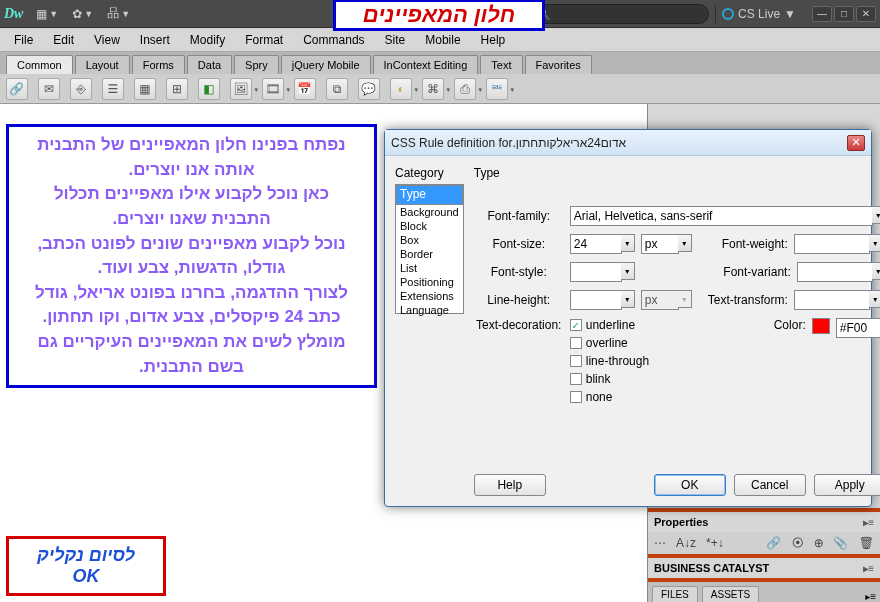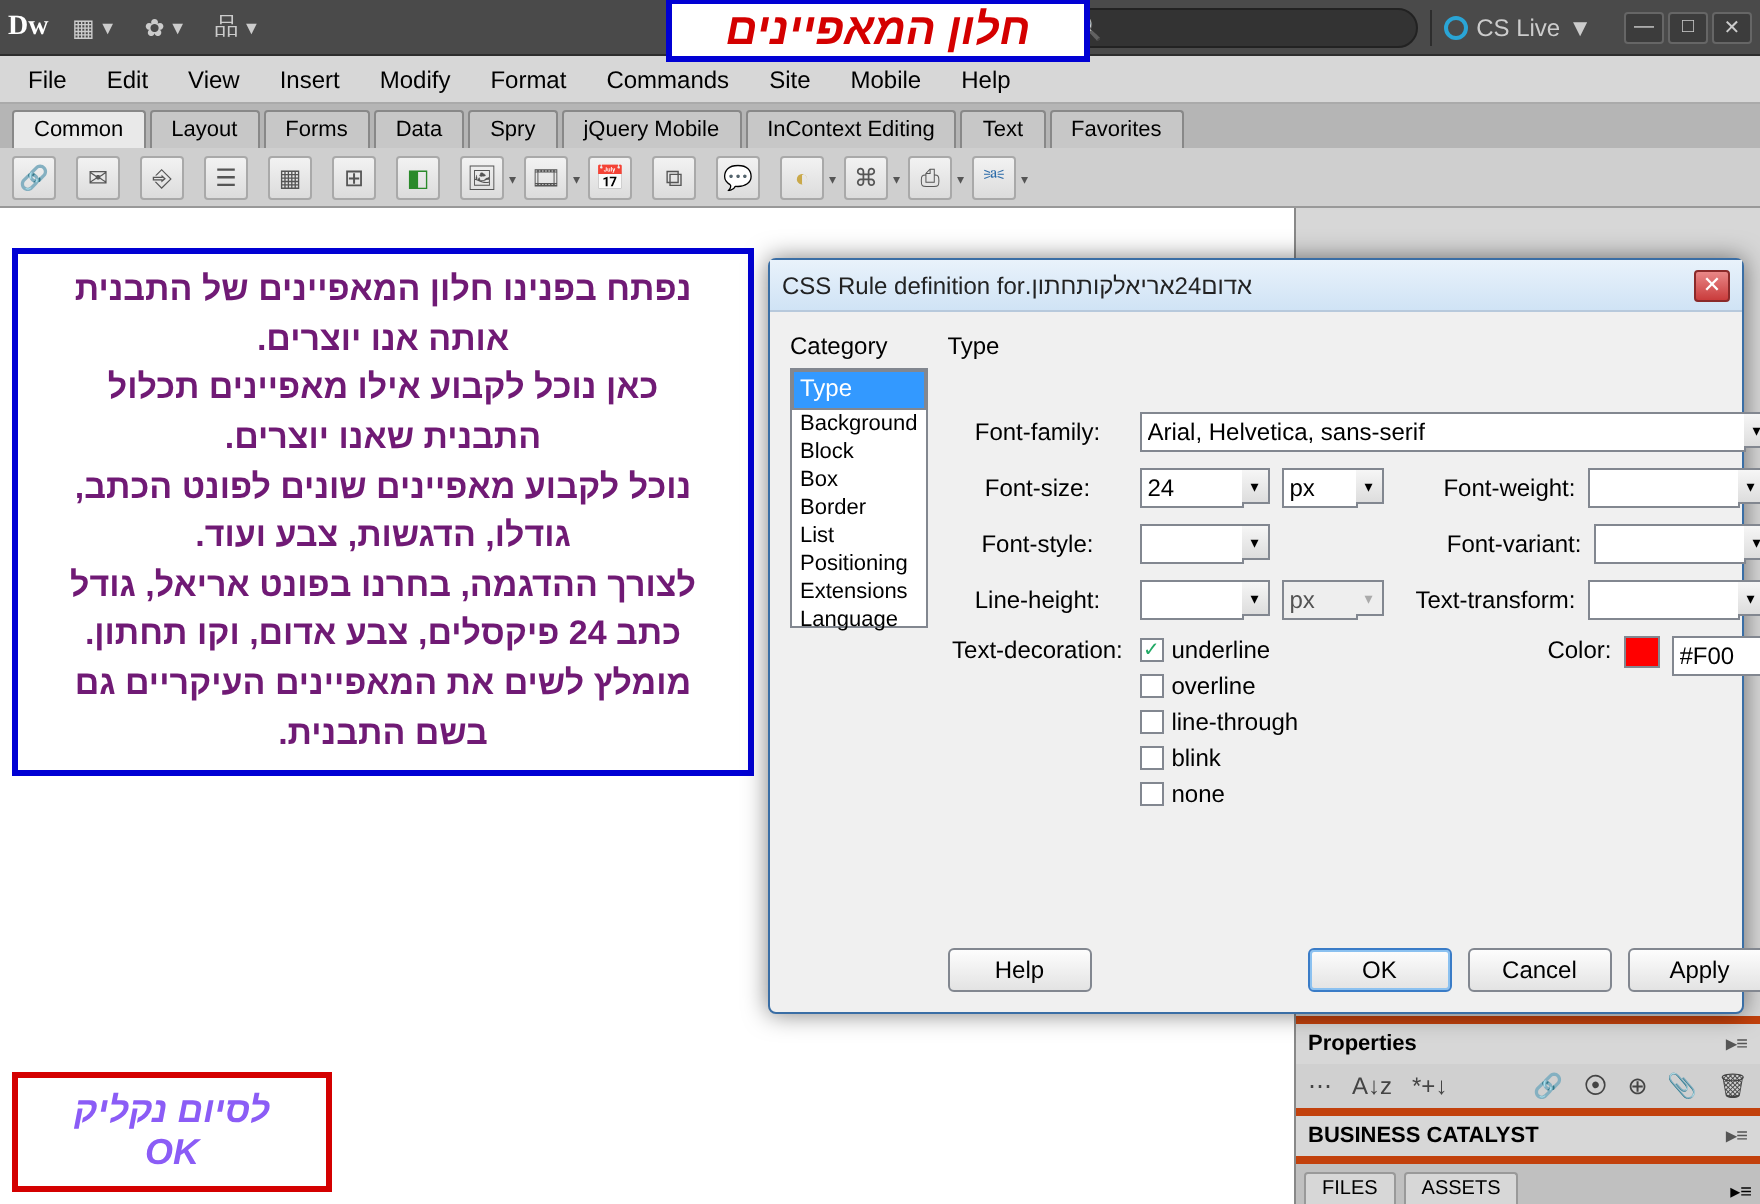--- a/index.html
+++ b/index.html
@@ -24,22 +24,23 @@
     border-bottom: 1px solid #2d2d2d;
   }
   .topbar-left {
     display: flex;
     align-items: center;
     gap: 6px;
   }
   .logo {
     width: 22px; height: 16px;
     font-family: serif;
+    font-style: italic;
     font-weight: 700;
-    color: #ffffff;
+    color: #5eead4;
     font-size: 14px;
   }
   .top-btn {
     display: inline-flex;
     align-items: center;
     gap: 2px;
     padding: 2px 4px;
     color: #ccc;
     font-size: 12px;
   }
@@ -215,35 +216,35 @@
     font-style: italic;
     font-size: 22px;
     color: #d40000;
   }
   .anno-top { top: -1px; left: 333px; width: 212px; height:32px; display:flex;align-items:center;justify-content:center;}
   .anno-block {
     top: 124px; right: 503px; left:6px;
     font-family: Arial, sans-serif;
     font-weight: 700;
     font-size: 17px;
-    color: #701a75;
+    color: #8b5cf6;
     line-height: 1.45;
     direction: rtl;
   }
   .anno-ok {
     position:absolute;
     left: 6px; bottom: 6px;
     border: 3px solid #d40000;
     background:#fff;
     padding: 6px 28px;
     font-family: Arial, sans-serif;
     font-weight:700;
     font-style: italic;
     font-size: 18px;
-    color: #8b5cf6;
+    color: #1d4ed8;
     text-align:center;
     direction: rtl;
   }
 
   
   .dialog {
     position: absolute;
     top: 129px;
     left: 384px;
     width: 488px;

